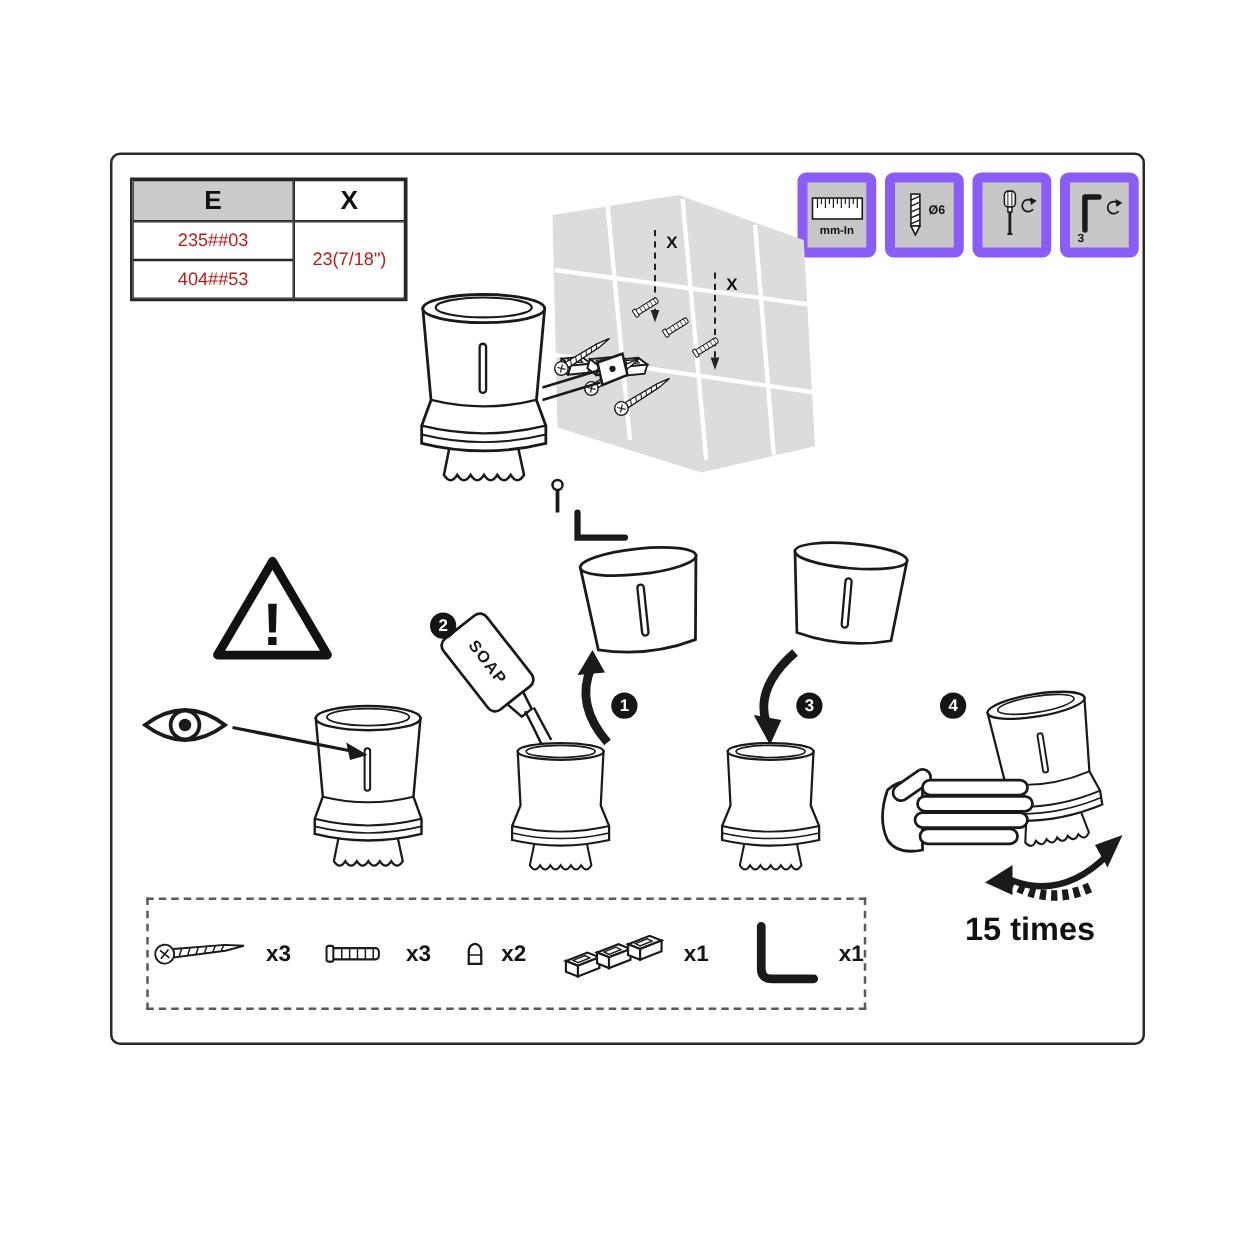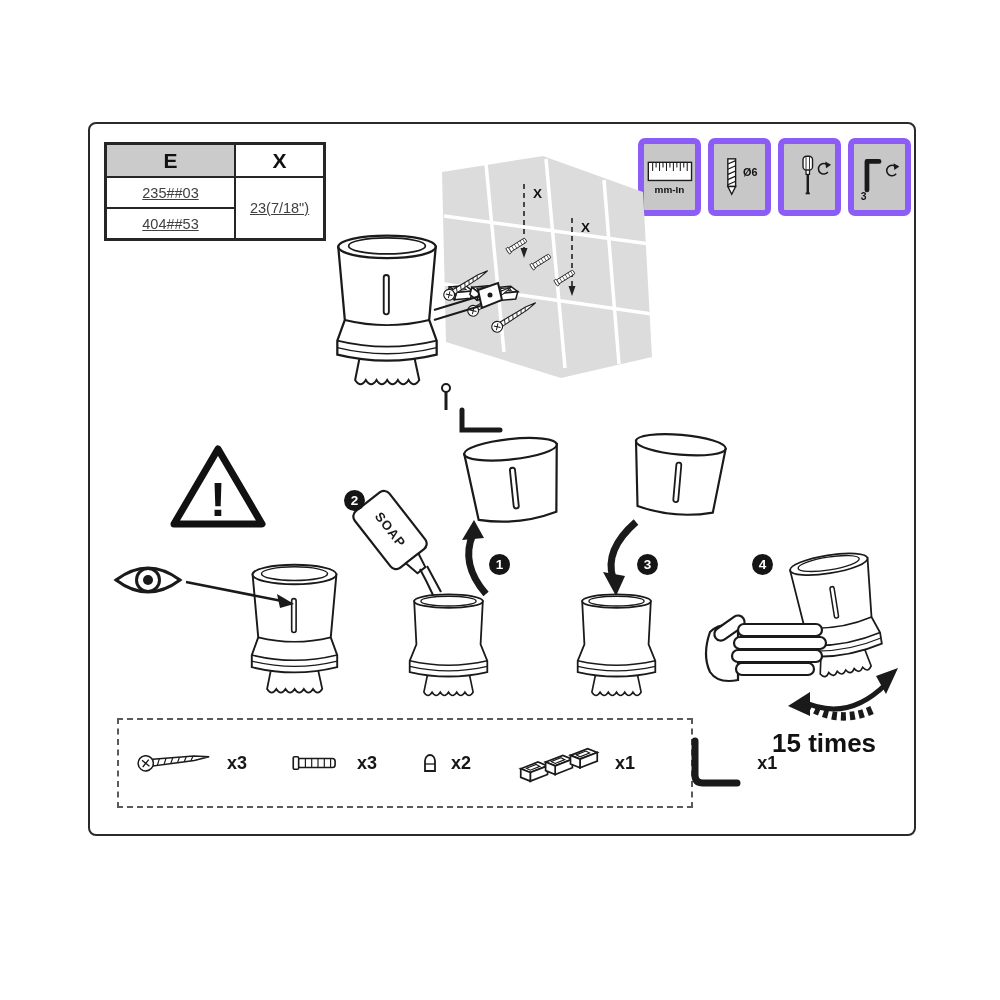--- a/index.html
+++ b/index.html
@@ -9,33 +9,33 @@
          border:2.5px solid #2a2a2a;border-radius:8px;background:#fff;box-sizing:content-box;}
   .abs{position:absolute;}
   svg text{font-family:"Liberation Sans",sans-serif;}
   
   .spec-table{position:absolute;left:14px;top:18px;display:grid;
      grid-template-columns:129px 89px;grid-template-rows:33px 31px 31px;
      border:2px solid #262626;background:#fff;}
   .cell{border:1px solid #262626;display:flex;align-items:center;justify-content:center;}
   .hdr{font-size:21px;font-weight:bold;color:#111;}
   .hdrE{background:#cbcbcb;}
-  .val{font-size:14.5px;color:#404040;text-decoration:underline;}
+  .val{font-size:14.5px;color:#b91c1c;}
   .xval{grid-column:2;grid-row:2/4;}
   
   .tools{position:absolute;left:548px;top:14px;display:flex;gap:7px;}
-  .toolbox{width:63px;height:78px;background:#c7c7c7;border:6px solid #8b5cf6;
+  .toolbox{width:63px;height:68px;background:#c7c7c7;border:8px solid #8b5cf6;
      border-radius:7px;box-sizing:border-box;display:flex;align-items:center;justify-content:flex-end;}
   
   .badge{position:absolute;width:21px;height:21px;border-radius:50%;background:#151515;color:#fff;
      display:flex;align-items:center;justify-content:center;font-size:13.5px;font-weight:bold;z-index:5;}
   
   .parts-box{position:absolute;left:27px;top:594px;width:576px;height:90px;
-     border:2px dashed #5a5a5a;display:flex;align-items:center;gap:44px;
-     padding-left:18px;box-sizing:border-box;background:#fff;}
+     border:2px dashed #5a5a5a;display:flex;align-items:center;gap:26px;
+     padding-left:18px;box-sizing:border-box;background:#fff;justify-content:flex-end;}
   .part{display:flex;align-items:center;gap:12px;}
   .qty{font-size:18px;font-weight:bold;color:#161616;}
   .times{position:absolute;left:682px;top:604px;font-size:26px;font-weight:bold;color:#111;}
 </style>
 </head>
 <body>
 
 <div id="canvas">
 
   <svg width="0" height="0" style="position:absolute" aria-hidden="true">

